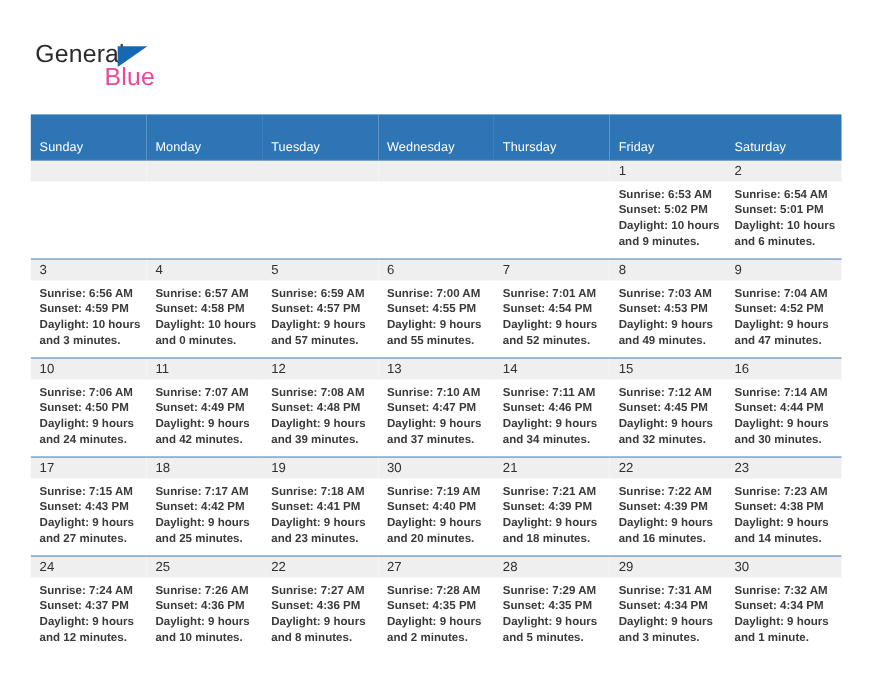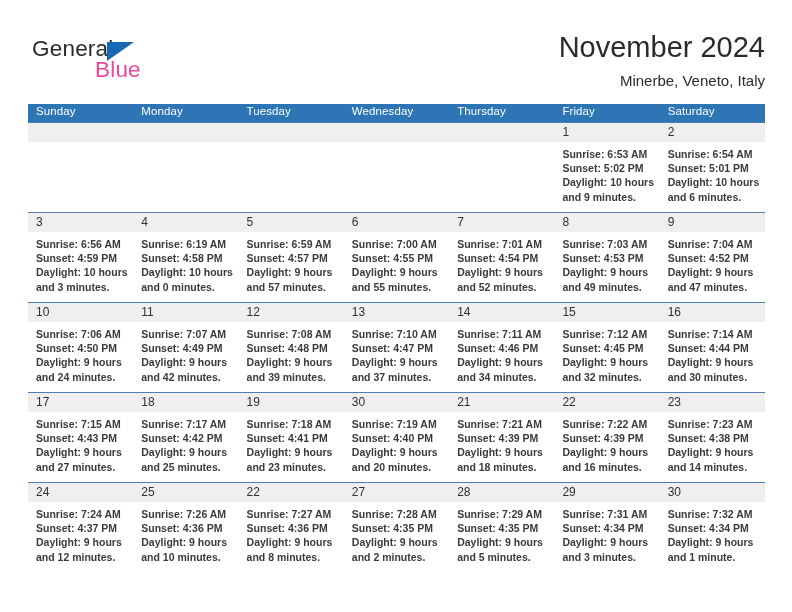--- a/index.html
+++ b/index.html
@@ -93,21 +93,21 @@
     width: 737px;
     border-collapse: collapse;
     table-layout: fixed;
   }
   .calendar th {
     background: #2e75b6;
     color: #ffffff;
     font-size: 11.5px;
     font-weight: normal;
     text-align: left;
-    padding: 0 0 5px 8px;
+    padding: 23px 0 5px 8px;
     height: 13px;
     letter-spacing: 0.1px;
   }
   .calendar td {
     vertical-align: top;
     padding: 0;
     height: 89px;
     border-top: 1px solid #4a80b4;
     background: #ffffff;
   }
@@ -143,24 +143,20 @@
 <div class="page">
 
   <div class="top-bar">
 
     <div class="logo">
       <span class="logo-general">General</span>
       <span class="logo-tri"></span>
       <span class="logo-blue">Blue</span>
     </div>
 
-    <div class="title-block">
-      <h1 class="cal-title">November 2024</h1>
-      <div class="cal-sub">Minerbe, Veneto, Italy</div>
-    </div>
 
   </div>
 
   <table class="calendar">
     <thead>
       <tr>
         <th>Sunday</th>
         <th>Monday</th>
         <th>Tuesday</th>
         <th>Wednesday</th>
@@ -216,21 +212,21 @@
             <div class="cell-body">
               <div>Sunrise: 6:56 AM</div>
               <div>Sunset: 4:59 PM</div>
               <div>Daylight: 10 hours</div>
               <div>and 3 minutes.</div>
             </div>
           </td>
           <td>
             <div class="daynum-band">4</div>
             <div class="cell-body">
-              <div>Sunrise: 6:19 AM</div>
+              <div>Sunrise: 6:57 AM</div>
               <div>Sunset: 4:58 PM</div>
               <div>Daylight: 10 hours</div>
               <div>and 0 minutes.</div>
             </div>
           </td>
           <td>
             <div class="daynum-band">5</div>
             <div class="cell-body">
               <div>Sunrise: 6:59 AM</div>
               <div>Sunset: 4:57 PM</div>

